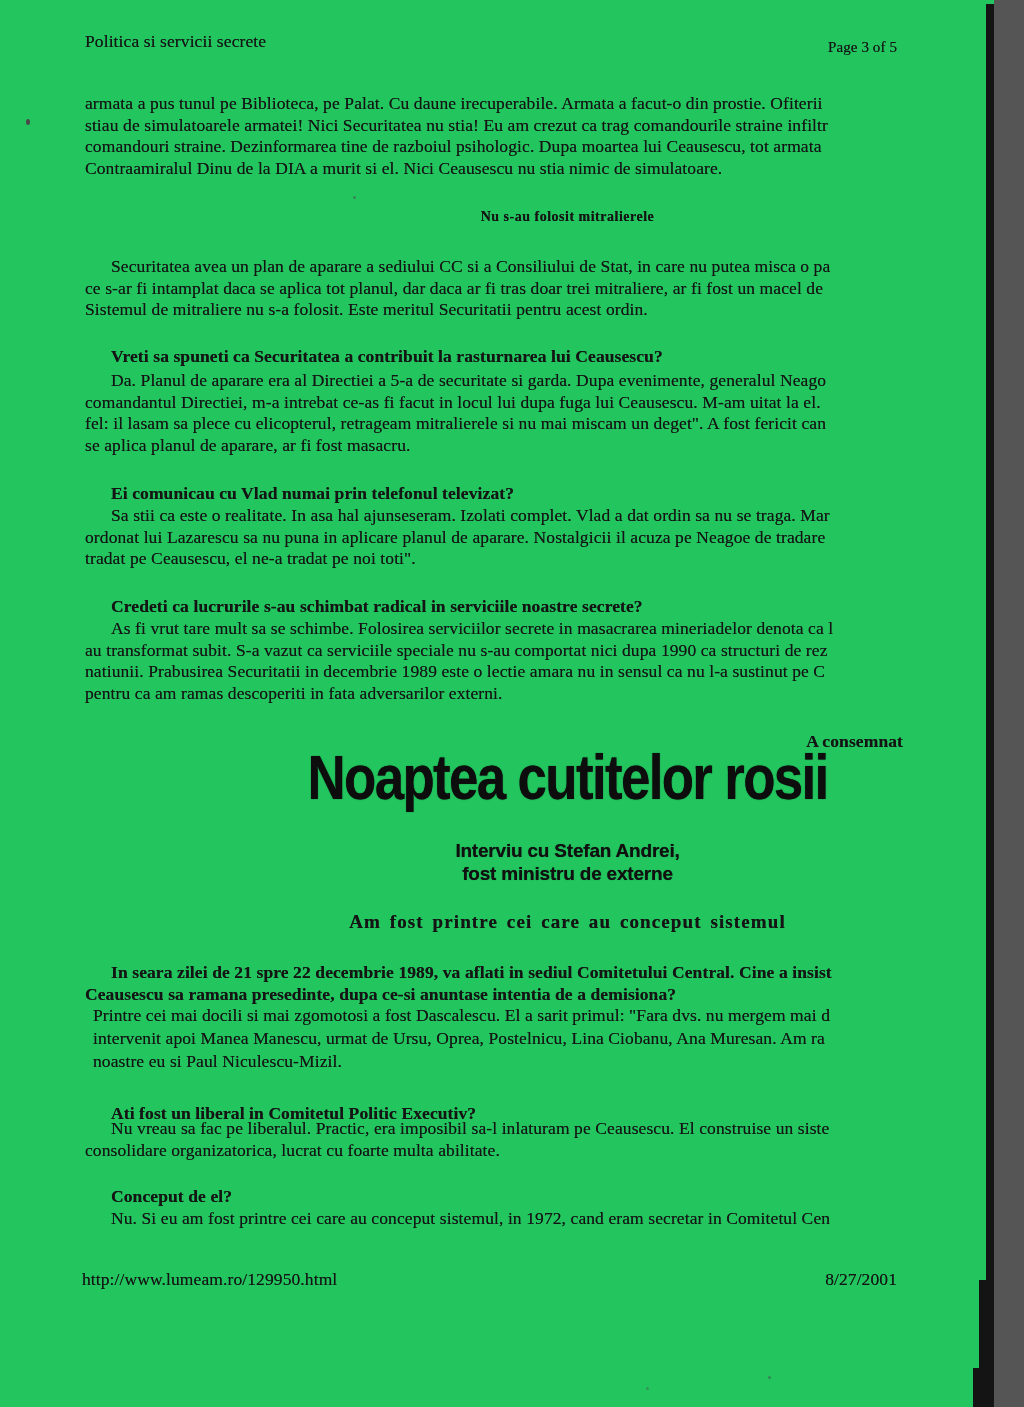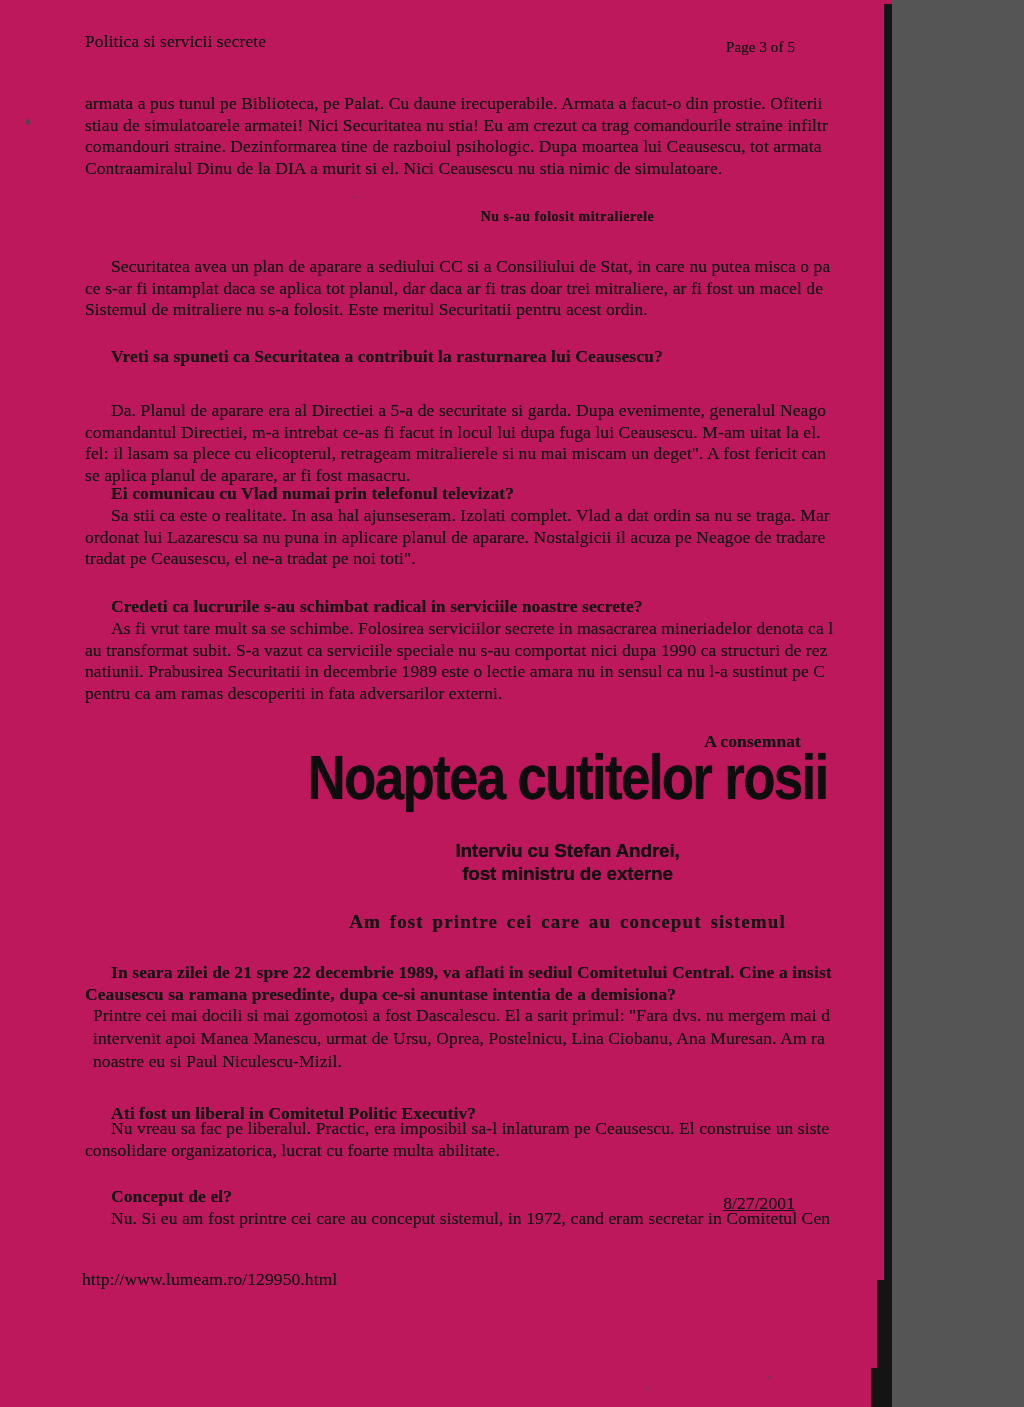--- a/index.html
+++ b/index.html
@@ -1,19 +1,19 @@
 <!DOCTYPE html>
 <html><head>
 <meta charset="utf-8">
 <style>
   html,body{margin:0;padding:0;background:#555;}
   #page{
     position:relative;
-    width:892px;height:1407px;
-    background:#be185d;
+    width:994px;height:1407px;
+    background:#22c55e;
     overflow:hidden;
     font-family:"Liberation Serif", serif;
     color:#141414;
   }
   .txt{
     position:absolute;
     font-size:17.5px;
     line-height:21.7px;
     letter-spacing:0.1px;
     white-space:nowrap;
@@ -72,21 +72,21 @@
     <span class="h-serif">Nu s-au folosit mitralierele</span>
   </div>
 
   <div class="txt" style="top:256px;left:85px;line-height:21.5px;">
     <div class="ind">Securitatea avea un plan de aparare a sediului CC si a Consiliului de Stat, in care nu putea misca o pa</div>
     <div>ce s-ar fi intamplat daca se aplica tot planul, dar daca ar fi tras doar trei mitraliere, ar fi fost un macel de</div>
     <div>Sistemul de mitraliere nu s-a folosit. Este meritul Securitatii pentru acest ordin.</div>
   </div>
 
   <div class="txt bold ind" style="top:346px;left:85px;">Vreti sa spuneti ca Securitatea a contribuit la rasturnarea lui Ceausescu?</div>
-  <div class="txt" style="top:370px;left:85px;margin-top:30px;">
+  <div class="txt" style="top:370px;left:85px;">
     <div class="ind">Da. Planul de aparare era al Directiei a 5-a de securitate si garda. Dupa evenimente, generalul Neago</div>
     <div>comandantul Directiei, m-a intrebat ce-as fi facut in locul lui dupa fuga lui Ceausescu. M-am uitat la el.</div>
     <div>fel: il lasam sa plece cu elicopterul, retrageam mitralierele si nu mai miscam un deget". A fost fericit can</div>
     <div>se aplica planul de aparare, ar fi fost masacru.</div>
   </div>
 
   <div class="txt bold ind" style="top:483px;left:85px;">Ei comunicau cu Vlad numai prin telefonul televizat?</div>
   <div class="txt" style="top:505px;left:85px;line-height:21.5px;">
     <div class="ind">Sa stii ca este o realitate. In asa hal ajunseseram. Izolati complet. Vlad a dat ordin sa nu se traga. Mar</div>
     <div>ordonat lui Lazarescu sa nu puna in aplicare planul de aparare. Nostalgicii il acuza pe Neagoe de tradare</div>
@@ -129,21 +129,21 @@
   <div class="txt bold ind" style="top:1095px;left:85px;margin-top:8px;">Ati fost un liberal in Comitetul Politic Executiv?</div>
   <div class="txt" style="top:1117px;left:85px;line-height:22px;">
     <div class="ind">Nu vreau sa fac pe liberalul. Practic, era imposibil sa-l inlaturam pe Ceausescu. El construise un siste</div>
     <div>consolidare organizatorica, lucrat cu foarte multa abilitate.</div>
   </div>
 
   <div class="txt bold ind" style="top:1186px;left:85px;">Conceput de el?</div>
   <div class="txt ind" style="top:1208px;left:85px;">Nu. Si eu am fost printre cei care au conceput sistemul, in 1972, cand eram secretar in Comitetul Cen</div>
 
   <div class="txt" style="top:1269px;left:82px;">http://www.lumeam.ro/129950.html</div>
-  <div class="txt" style="top:1193px;right:97px;text-decoration:underline;">8/27/2001</div>
+  <div class="txt" style="top:1269px;right:97px;">8/27/2001</div>
 
   <div class="edge-bar" style="top:4px;right:0;width:8px;height:1403px;"></div>
   <div class="edge-bar" style="top:1280px;right:0;width:15px;height:127px;"></div>
   <div class="edge-bar" style="top:1368px;right:0;width:21px;height:39px;"></div>
 
   <div class="speck" style="top:119px;left:26px;width:4px;height:6px;"></div>
   <div class="speck" style="top:196px;left:353px;width:3px;height:3px;opacity:0.5;"></div>
   <div class="speck" style="top:1376px;left:768px;width:3px;height:3px;opacity:0.5;"></div>
   <div class="speck" style="top:1387px;left:646px;width:3px;height:3px;opacity:0.4;"></div>
 

